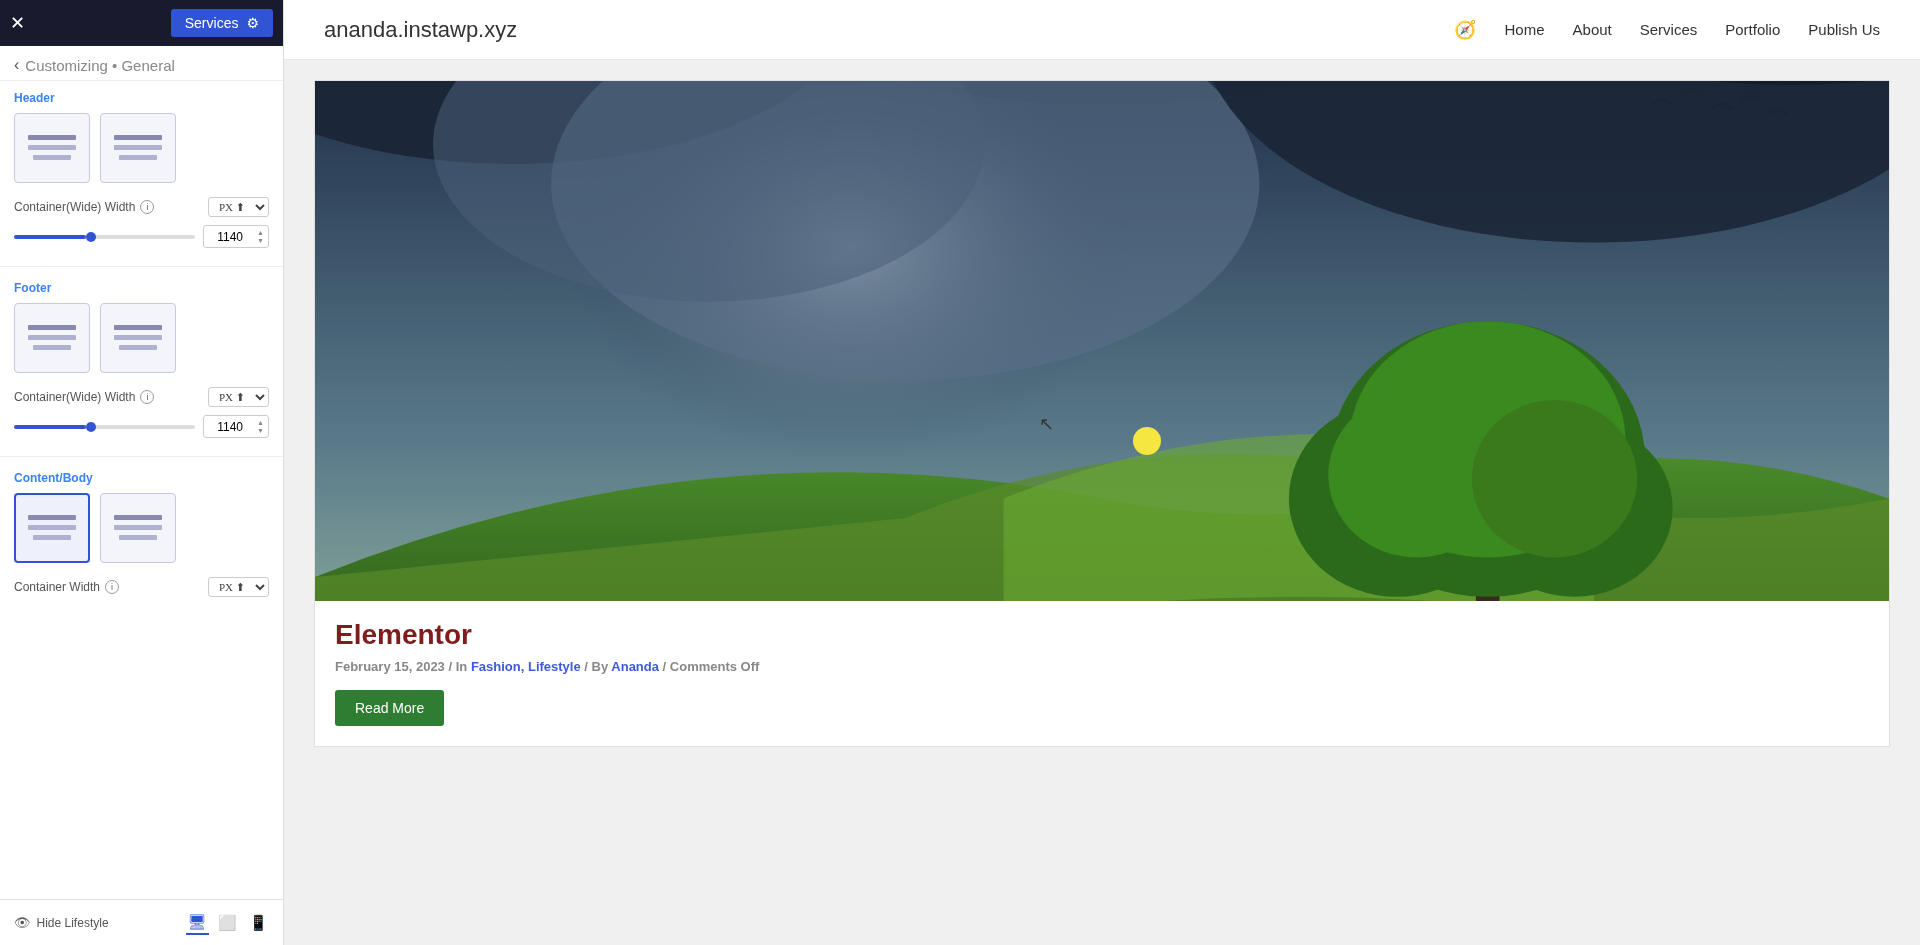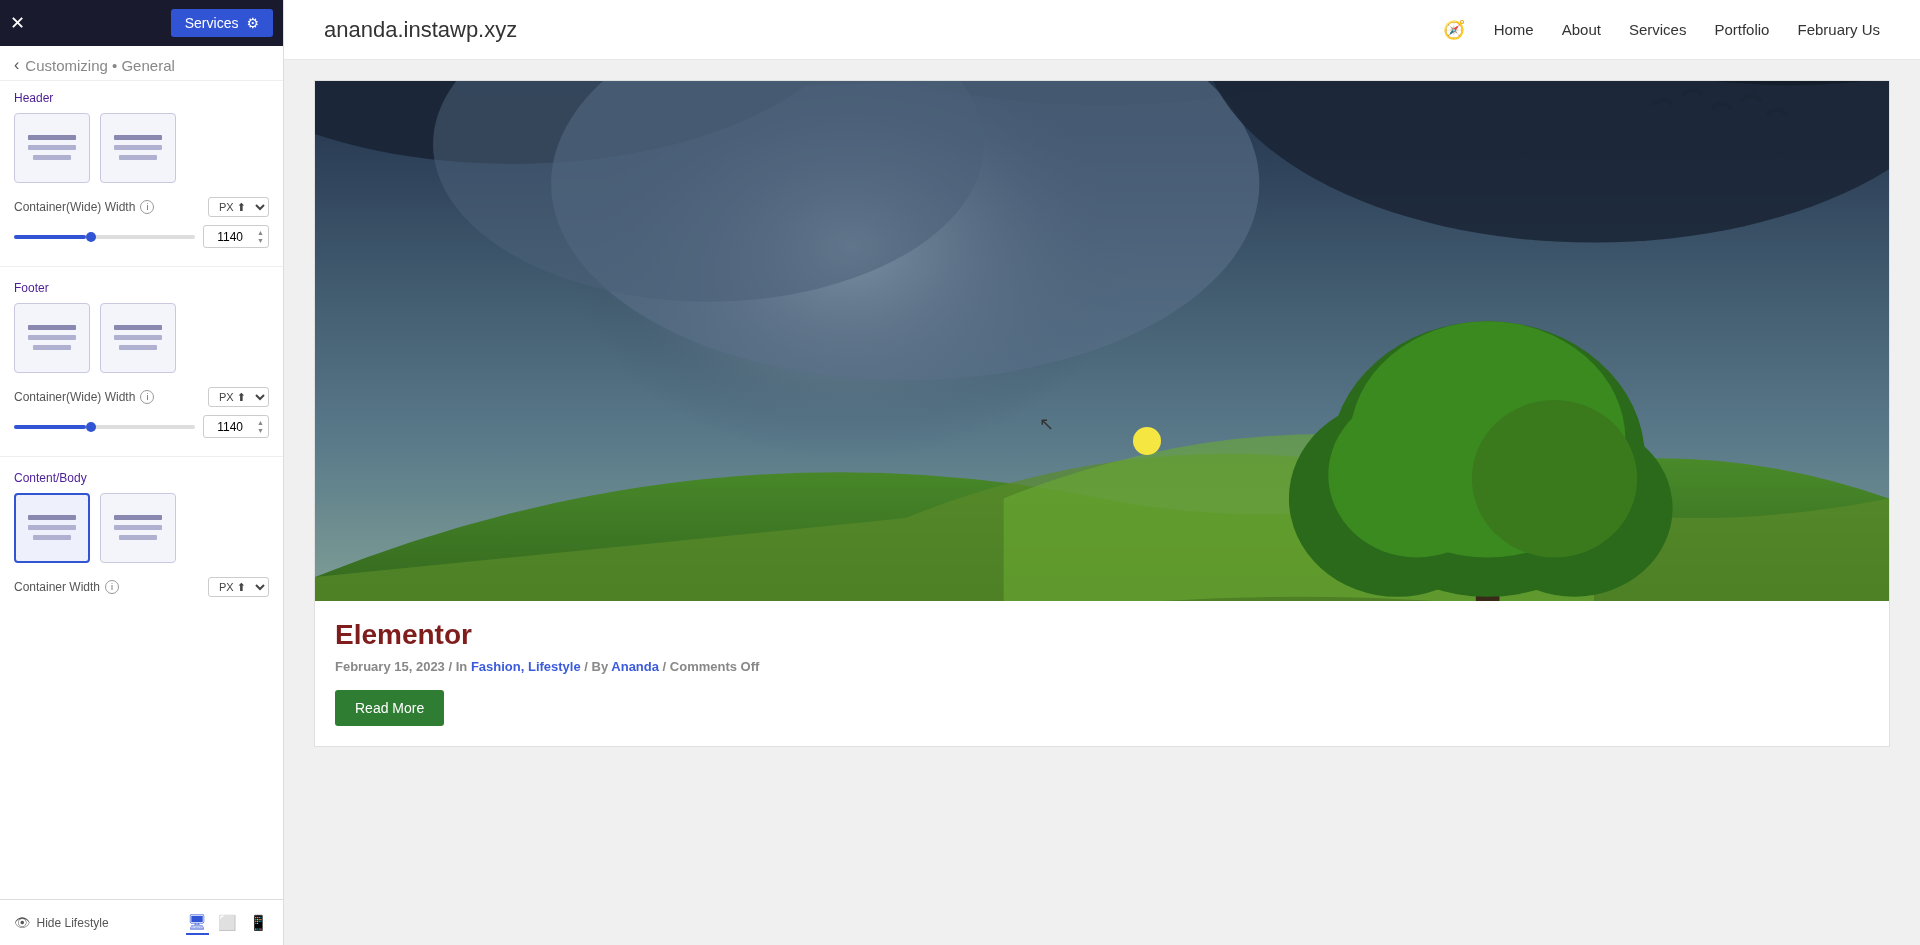--- a/index.html
+++ b/index.html
@@ -76,22 +76,22 @@
 
     .panel-title {
       font-size: 15px;
       font-weight: 600;
       color: #222;
       padding: 8px 14px 14px;
     }
 
     .section-label {
       font-size: 12px;
-      font-weight: 400;
-      color: #4c1d95;
+      font-weight: 700;
+      color: #3b82f6;
       padding: 10px 14px 8px;
     }
 
     .layout-options {
       display: flex;
       gap: 10px;
       padding: 0 14px 14px;
     }
 
     .layout-card {
@@ -158,20 +158,21 @@
     }
 
     .px-select {
       border: 1px solid #ccc;
       border-radius: 3px;
       padding: 2px 6px;
       font-size: 11px;
       color: #444;
       background: #fff;
       cursor: pointer;
+      font-family: Liberation Serif, serif;
     }
 
     .slider-row {
       display: flex;
       align-items: center;
       gap: 8px;
     }
 
     .slider-track {
       flex: 1;
@@ -547,21 +548,21 @@
 <div class="preview-area">
 
   <div class="site-nav">
     <div class="site-logo">ananda.instawp.xyz</div>
     <div class="nav-links">
       <span class="nav-icon">🧭</span>
       <a class="nav-link">Home</a>
       <a class="nav-link">About</a>
       <a class="nav-link">Services</a>
       <a class="nav-link">Portfolio</a>
-      <a class="nav-link">February Us</a>
+      <a class="nav-link">Publish Us</a>
     </div>
   </div>
 
   <div style="padding: 20px 30px;">
     <div class="post-card">
 
       <div class="post-image-placeholder">
         <svg class="post-image-svg" viewBox="0 0 800 520" xmlns="http://www.w3.org/2000/svg" preserveAspectRatio="xMidYMid slice">
 
           <defs>

